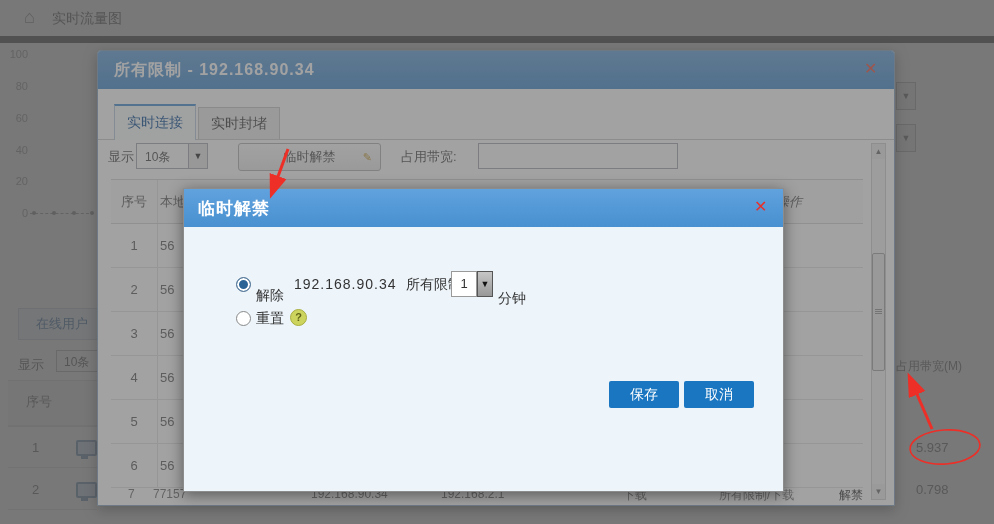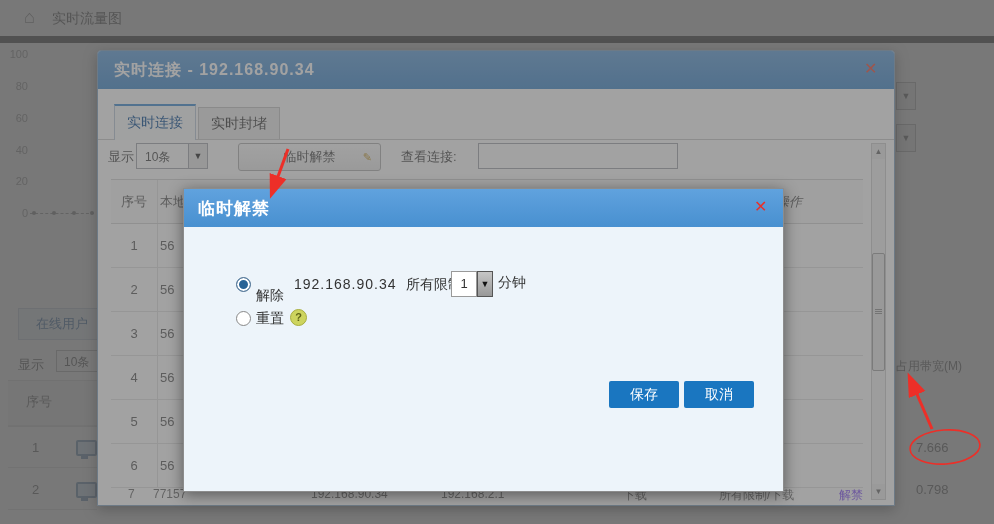--- a/index.html
+++ b/index.html
@@ -116,46 +116,46 @@
 <div class="abs ol-head"></div>
 <span class="abs ol-headtxt">序号</span>
 <div class="abs ol-line" style="top:425px"></div>
 <div class="abs ol-line" style="top:467px"></div>
 <div class="abs ol-line" style="top:509px"></div>
 <span class="abs ol-num" style="top:440px">1</span>
 <div class="abs pc-ico" style="top:440px"></div>
 <span class="abs ol-num" style="top:482px">2</span>
 <div class="abs pc-ico" style="top:482px"></div>
 <span class="abs bw-head">占用带宽(M)</span>
-<span class="abs bw-val" style="top:440px">7.666</span>
+<span class="abs bw-val" style="top:440px">5.937</span>
 <span class="abs bw-val" style="top:482px">0.798</span>
 <div class="abs bg-dd" style="top:82px">▼</div>
 <div class="abs bg-dd" style="top:124px">▼</div>
 
 <div class="abs dimA"></div>
 
 <div class="abs win">
   <div class="abs win-hd">
-    <span class="abs win-title">实时连接 - 192.168.90.34</span>
+    <span class="abs win-title">所有限制 - 192.168.90.34</span>
     <span class="abs win-x">✕</span>
   </div>
   <div class="abs tab1">实时连接</div>
   <div class="abs tab2">实时封堵</div>
   <div class="abs tabstrip"></div>
 
   <span class="abs tb-lbl" style="left:10px">显示</span>
   <div class="abs tb-sel">
     <span class="abs v">10条</span>
     <span class="abs b">▼</span>
   </div>
   <div class="abs btn-unblock">
     <span>临时解禁</span>
     <span class="pencil">✎</span>
   </div>
-  <span class="abs tb-lbl" style="left:303px">查看连接:</span>
+  <span class="abs tb-lbl" style="left:303px">占用带宽:</span>
   <input class="abs tb-input" value="" style="">
 
   <div class="abs grid">
     <div class="g-row hd">
       <span class="g-c c1">序号</span>
       <span class="g-c c2">本地端口</span>
       <span class="g-c c4">操作</span>
     </div>
     <div class="g-row">
       <span class="g-c c1">1</span>
@@ -182,21 +182,21 @@
       <span class="g-c c2">56</span>
     </div>
   </div>
 
   <span class="abs p7" style="left:30px">7</span>
   <span class="abs p7" style="left:55px">77157</span>
   <span class="abs p7" style="left:213px">192.168.90.34</span>
   <span class="abs p7" style="left:343px">192.168.2.1</span>
   <span class="abs p7" style="left:525px">下载</span>
   <span class="abs p7" style="left:621px">所有限制/下载</span>
-  <span class="abs p7" style="left:741px;color:#8b5cf6">解禁</span>
+  <span class="abs p7" style="left:741px;color:#404040">解禁</span>
 
   <div class="abs sb">
     <div class="abs sb-btn" style="top:0">▲</div>
     <div class="abs sb-thumb"></div>
     <div class="abs sb-btn" style="bottom:0">▼</div>
   </div>
 </div>
 
 <div class="abs dimB"></div>
 
@@ -206,21 +206,21 @@
     <span class="abs dlg-x">✕</span>
   </div>
   <div class="abs radio on" style="left:52px;top:88px"></div>
   <span class="abs dlg-txt" style="left:72px;top:98px">解除</span>
   <span class="abs dlg-txt" style="left:110px;top:87px;letter-spacing:1px">192.168.90.34</span>
   <span class="abs dlg-txt" style="left:222px;top:87px">所有限制</span>
   <div class="abs min-sel">
     <div class="abs min-box">1</div>
     <div class="abs min-btn">▼</div>
   </div>
-  <span class="abs dlg-txt" style="left:314px;top:85px">分钟</span>
+  <span class="abs dlg-txt" style="left:314px;top:101px">分钟</span>
   <div class="abs radio" style="left:52px;top:122px"></div>
   <span class="abs dlg-txt" style="left:72px;top:121px">重置</span>
   <div class="abs help">?</div>
   <div class="abs dlg-btn" style="left:425px">保存</div>
   <div class="abs dlg-btn" style="left:500px">取消</div>
 </div>
 
 <svg class="abs anno" viewBox="0 0 994 524">
   <defs>
     <marker id="ah" orient="auto" markerWidth="9" markerHeight="9" refX="6" refY="3">

